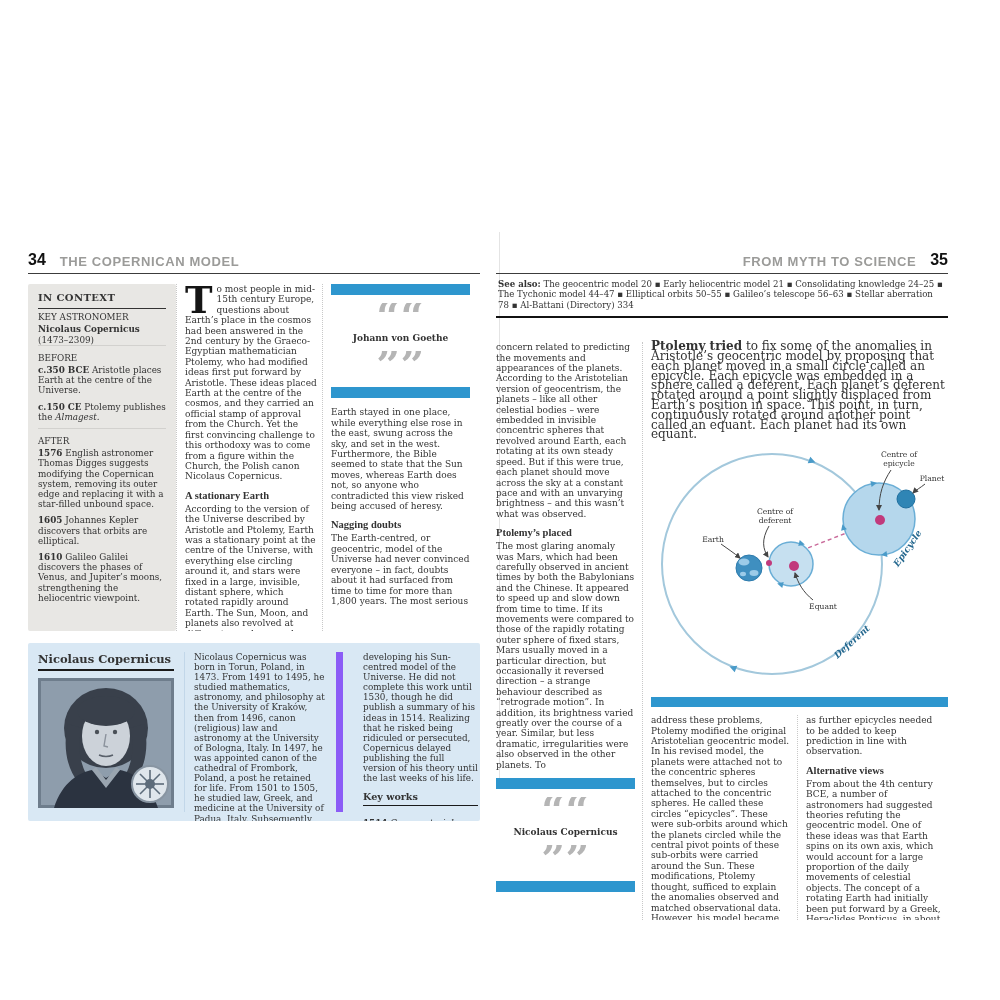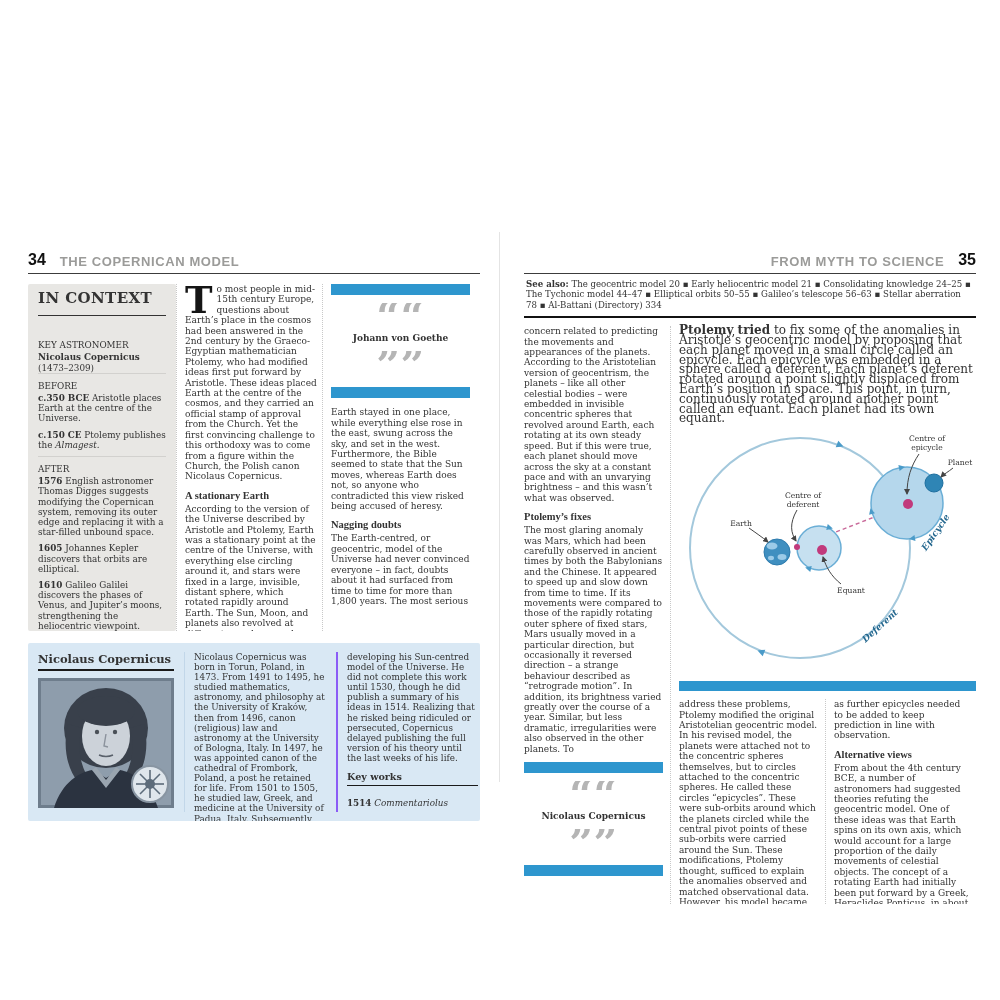--- a/index.html
+++ b/index.html
@@ -12,31 +12,31 @@
   }
   *{box-sizing:border-box;margin:0;padding:0;}
   html,body{width:1000px;height:1000px;background:#ffffff;}
   body{position:relative;font-family:"DejaVu Serif",serif;color:var(--text);}
   .b{font-weight:bold;}
   .i{font-style:italic;}
   .gutter{position:absolute;left:499px;top:232px;width:1px;height:550px;background:#e4e4e4;}
 
   .page{position:absolute;top:215px;width:452px;}
   .page-left{left:28px;}
-  .page-right{left:524px;}
+  .page-right{left:496px;}
 
   .page-header{display:flex;align-items:flex-end;gap:14px;border-bottom:1.5px solid #3c3c3c;padding-bottom:4px;font-family:"Liberation Sans",sans-serif;}
   .page-header.right{justify-content:flex-end;}
   .pagenum{font-size:16px;font-weight:bold;color:#111;}
   .runhead{font-size:13px;font-weight:bold;letter-spacing:0.6px;color:var(--runhead-gray);margin-top:39px;}
 
   
   .lp-content{display:flex;margin-top:10px;height:347px;overflow:hidden;}
   .context-box{width:148px;background:var(--context-bg);padding:9px 10px;font-size:8.8px;line-height:10.2px;border-radius:2px;flex:none;}
-  .context-box h2{font-size:15px;letter-spacing:0.4px;border-bottom:1.5px solid #333;padding-bottom:12px;margin-bottom:24px;font-family:"DejaVu Serif",serif;}
+  .context-box h2{font-size:10px;letter-spacing:0.4px;border-bottom:1.5px solid #333;padding-bottom:5px;margin-bottom:3px;font-family:"DejaVu Serif",serif;}
   .ctx-label{margin:2px 0 2px;}
   .ctx-group{border-top:1px solid #d2d1ce;padding-top:5px;}
   .context-box p{margin:0 0 6px;}
   .col2{width:146px;flex:none;border-left:1px dotted #c8c8c8;padding:0 5px 0 8px;}
   .col3{width:148px;flex:none;border-left:1px dotted #c8c8c8;padding-left:8px;}
   .bodytext p{font-size:9px;line-height:10.4px;margin:0 0 8px;}
   .bodytext p.tight{margin-bottom:0;}
   h3.sec{font-size:10.5px;margin:8px 0 3px;font-family:Liberation Serif, serif;}
   .dropcap{float:left;font-size:37px;line-height:30px;font-weight:bold;color:#151515;margin:1px 4px 0 0;}
 
@@ -47,28 +47,28 @@
   .qmark.open{margin-top:8px;}
   .qmark.close{margin-bottom:6px;}
   .qtext{font-size:9.6px;line-height:11.6px;text-align:center;margin:2px 0 2px;}
   .qattr{font-size:9.8px;font-weight:bold;text-align:center;margin-bottom:0;}
 
   
   .bio-box{margin-top:12px;background:var(--bio-bg);border-radius:2px;padding:9px 10px;display:flex;gap:10px;height:178px;overflow:hidden;}
   .bio-c1{width:136px;flex:none;}
   .bio-c1 h3{font-size:11.5px;border-bottom:2px solid #1a1a1a;padding-bottom:3px;margin-bottom:7px;font-family:"DejaVu Serif",serif;}
   .bio-c2{width:142px;flex:none;border-left:1px solid #c2d7e9;padding-left:9px;}
-  .bio-c3{width:142px;flex:none;border-left:2px solid #8b5cf6;padding-left:9px;}
+  .bio-c3{width:142px;flex:none;border-left:7px solid #8b5cf6;padding-left:20px;}
   .bio-box p{font-size:8.8px;line-height:10.1px;}
   h4.keyworks{font-size:9.6px;border-bottom:1.5px solid #1a1a1a;padding-bottom:3px;margin:8px 0 5px;font-family:"DejaVu Serif",serif;}
   .kw{margin:12px 0 2px;}
 
   
   .see-also{font-size:8.6px;line-height:10.4px;padding:5px 2px 6px;border-bottom:2.5px solid #111;}
-  .rp-main{display:flex;margin-top:8px;justify-content:center;}
+  .rp-main{display:flex;margin-top:24px;justify-content:center;}
   .rcol1{width:146px;flex:none;padding-right:7px;}
   .diagram-area{flex:1;border-left:1px dotted #c8c8c8;padding-left:8px;}
   .caption{font-size:12px;line-height:9.8px;margin-bottom:2px;}
   .bar-full{height:10px;background:var(--accent-blue);margin:3px 0 8px;}
   .lower-cols{display:flex;height:205px;overflow:hidden;}
   .lcol1{width:146px;flex:none;padding-right:7px;}
   .lcol2{width:146px;flex:none;border-left:1px dotted #c8c8c8;padding-left:8px;}
 
   svg text{font-family:"DejaVu Serif",serif;}
   .dlabel{font-size:7.6px;fill:#333;}
@@ -181,21 +181,21 @@
   </div>
 
   <div class="see-also">
     <span class="b">See also:</span>
     <span>The geocentric model 20  ▪  Early heliocentric model 21  ▪  Consolidating knowledge 24–25  ▪  The Tychonic model 44–47  ▪  Elliptical orbits 50–55  ▪  Galileo’s telescope 56–63  ▪  Stellar aberration 78  ▪  Al-Battani (Directory) 334</span>
   </div>
 
   <div class="rp-main">
     <div class="rcol1 bodytext">
       <p>concern related to predicting the movements and appearances of the planets. According to the Aristotelian version of geocentrism, the planets – like all other celestial bodies – were embedded in invisible concentric spheres that revolved around Earth, each rotating at its own steady speed. But if this were true, each planet should move across the sky at a constant pace and with an unvarying brightness – and this wasn’t what was observed.</p>
-      <h3 class="sec">Ptolemy’s fixes</h3>
+      <h3 class="sec">Ptolemy’s placed</h3>
       <p>The most glaring anomaly was Mars, which had been carefully observed in ancient times by both the Babylonians and the Chinese. It appeared to speed up and slow down from time to time. If its movements were compared to those of the rapidly rotating outer sphere of fixed stars, Mars usually moved in a particular direction, but occasionally it reversed direction – a strange behaviour described as “retrograde motion”. In addition, its brightness varied greatly over the course of a year. Similar, but less dramatic, irregularities were also observed in the other planets. To</p>
       <div class="quote-box">
         <div class="qbar"></div>
         <div class="qmark open">““</div>
         <p class="qattr">Nicolaus Copernicus</p>
         <div class="qmark close">””</div>
         <div class="qbar"></div>
       </div>
     </div>
 

